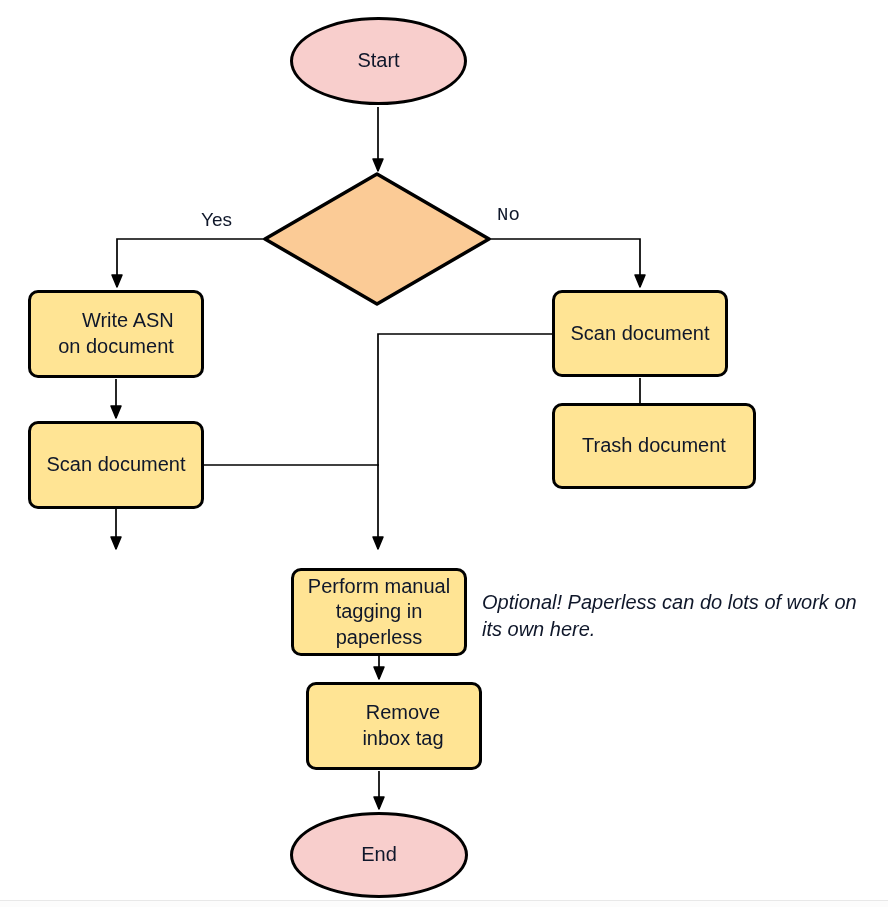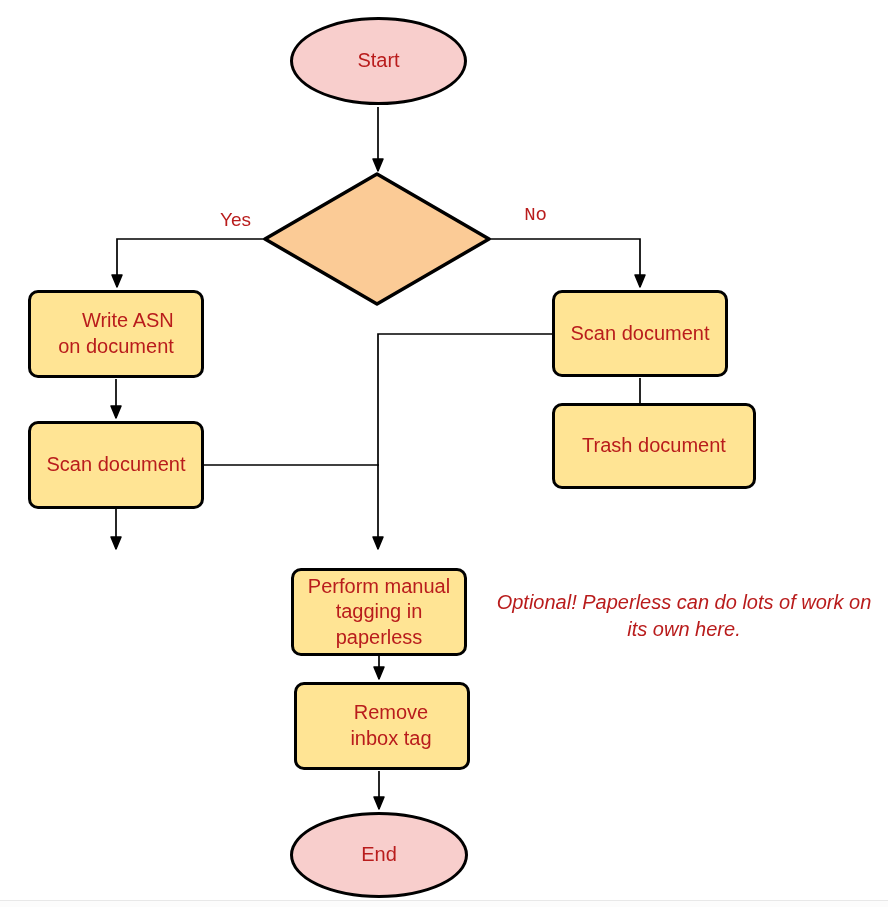--- a/index.html
+++ b/index.html
@@ -2,21 +2,21 @@
 <html><head>
 <meta charset="utf-8">
 <style>
   html, body { margin: 0; padding: 0; background: #ffffff; }
   .canvas {
     position: relative;
     width: 888px;
     height: 907px;
     background: #ffffff;
     font-family: "Liberation Sans", sans-serif;
-    color: #b91c1c;
+    color: #0f172a;
     overflow: hidden;
   }
   .edges-layer { position: absolute; left: 0; top: 0; }
   .edge { stroke: #000000; stroke-width: 1.7; fill: none; }
   .decision-shape { stroke: #000000; stroke-width: 3.5; stroke-linejoin: round; }
 
   .node {
     position: absolute;
     display: flex;
     align-items: center;
@@ -33,42 +33,41 @@
   .decision-label { background: transparent; }
 
   #n-start      { left: 290px; top: 17px;  width: 177px; height: 88px; }
   #n-decision-label { left: 277px; top: 207px; width: 202px; height: 64px; }
   #n-write-asn  { left: 28px;  top: 290px; width: 176px; height: 88px; text-align: right; }
   #n-scan-left  { left: 28px;  top: 421px; width: 176px; height: 88px; }
   #n-archive    { left: 29px;  top: 552px; width: 175px; height: 87px; }
   #n-scan-right { left: 552px; top: 290px; width: 176px; height: 87px; }
   #n-trash      { left: 552px; top: 403px; width: 204px; height: 86px; }
   #n-tagging    { left: 291px; top: 568px; width: 176px; height: 88px; }
-  #n-remove     { left: 294px; top: 682px; width: 176px; height: 88px; padding-left: 24px; }
+  #n-remove     { left: 306px; top: 682px; width: 176px; height: 88px; padding-left: 24px; }
   #n-end        { left: 290px; top: 812px; width: 178px; height: 86px; }
 
   .edge-label {
     position: absolute;
     font-size: 19px;
-    text-align: right;
+    text-align: left;
     width: 50px;
   }
   #lbl-yes { left: 201px; top: 209px; }
   #lbl-no  { left: 497px; top: 204px; font-family: Liberation Mono, monospace; }
 
   .annotation {
     position: absolute;
     left: 482px;
     top: 589px;
     width: 404px;
     font-size: 20px;
     font-style: italic;
     line-height: 1.33;
     white-space: pre-line;
-    text-align: center;
   }
 
   .bottom-rule {
     position: absolute;
     left: 0;
     top: 900px;
     width: 888px;
     height: 7px;
     border-top: 1px solid #e8e8e8;
     background: #fcfcfc;

